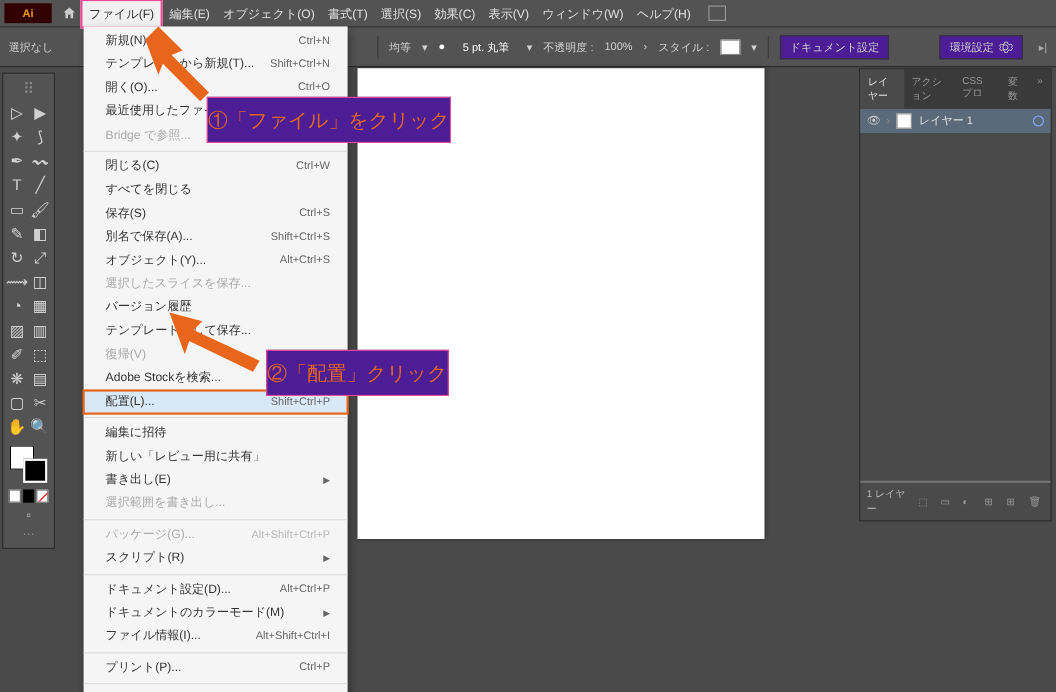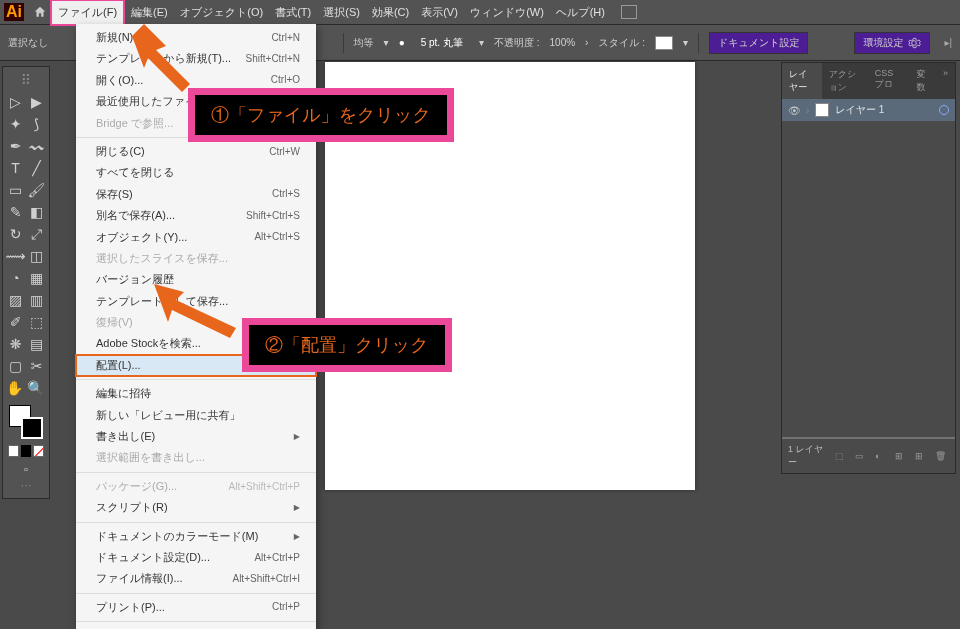--- a/index.html
+++ b/index.html
@@ -1,20 +1,20 @@
 <!DOCTYPE html>
 <html><head>
 <meta charset="utf-8">
 <style>
   * { box-sizing: border-box; margin: 0; padding: 0; font-family: "Hiragino Kaku Gothic Pro", "Meiryo", sans-serif; }
   body { width: 960px; height: 629px; background: #4a4a4a; overflow: hidden; position: relative; font-size: 11px; color: #d0d0d0; }
   
   
   .menubar { height: 25px; background: #535353; display: flex; align-items: center; padding: 0 4px; border-bottom: 1px solid #2a2a2a; }
-  .menubar .ai-logo { width: 20px; height: 18px; background: #310000; color: #ff9a00; display: flex; align-items: center; justify-content: center; font-weight: bold; font-size: 16px; margin-right: 6px; }
+  .menubar .ai-logo { width: 43px; height: 18px; background: #310000; color: #ff9a00; display: flex; align-items: center; justify-content: center; font-weight: bold; font-size: 10px; margin-right: 6px; }
   .menubar .home-icon { width: 20px; display: flex; justify-content: center; color: #ccc; }
   .menubar .menu-item { padding: 4px 6px; cursor: pointer; font-size: 11px; color: #e0e0e0; }
   .menubar .menu-item.active { background: #f0f0f0; color: #333; border: 2px solid #ec4899; }
   .menubar .cloud-doc { margin-left: 10px; width: 16px; height: 14px; border: 1px solid #999; }
   
   
   .optbar { height: 36px; background: #535353; display: flex; align-items: center; padding: 0 8px; border-bottom: 1px solid #2a2a2a; gap: 10px; font-size: 10px; }
   .optbar .label { color: #d0d0d0; }
   .optbar .sep { width: 1px; height: 20px; background: #3a3a3a; }
   .optbar .val { color: #fff; padding: 2px 6px; }
@@ -64,21 +64,21 @@
   .layers .eye { width: 12px; color: #ccc; }
   .layers .thumb { width: 14px; height: 14px; background: #fff; border: 1px solid #888; }
   .layers .lname { color: #e0e0e0; flex: 1; }
   .layers .target { width: 10px; height: 10px; border: 1px solid #8af; border-radius: 50%; }
   .layers .body { height: 338px; }
   .layers .footer { display: flex; align-items: center; padding: 4px 6px; border-top: 2px solid #737373; gap: 6px; font-size: 9px; color: #bbb; }
   .layers .footer .ftxt { flex: 1; }
   .layers .footer .fic { width: 14px; color: #999; }
   
   
-  .callout { position: absolute; background: #000000; border: 7px solid #ec4899; padding: 8px 16px; font-size: 18px; color: #e8661b; font-weight: 500; }
+  .callout { position: absolute; background: #4c1d95; border: 1px solid #ec4899; padding: 8px 0; font-size: 18px; color: #e8661b; font-weight: 500; }
   .arrow { position: absolute; }
   .arrow svg { display: block; }
 </style>
 </head>
 <body>
 
 <div class="menubar">
   <div class="ai-logo">Ai</div>
   <div class="home-icon">
     <svg width="14" height="14" viewBox="0 0 24 24" fill="#ccc">
@@ -273,26 +273,26 @@
     </div>
     <hr>
     <div class="mi disabled">
       <span>パッケージ(G)...</span>
       <span class="sc">Alt+Shift+Ctrl+P</span>
     </div>
     <div class="mi sub">
       <span>スクリプト(R)</span>
     </div>
     <hr>
+    <div class="mi">
+      <span>ドキュメント設定(D)...</span>
+      <span class="sc">Alt+Ctrl+P</span>
+    </div>
     <div class="mi sub">
       <span>ドキュメントのカラーモード(M)</span>
-    </div>
-    <div class="mi">
-      <span>ドキュメント設定(D)...</span>
-      <span class="sc">Alt+Ctrl+P</span>
     </div>
     <div class="mi">
       <span>ファイル情報(I)...</span>
       <span class="sc">Alt+Shift+Ctrl+I</span>
     </div>
     <hr>
     <div class="mi">
       <span>プリント(P)...</span>
       <span class="sc">Ctrl+P</span>
     </div>

